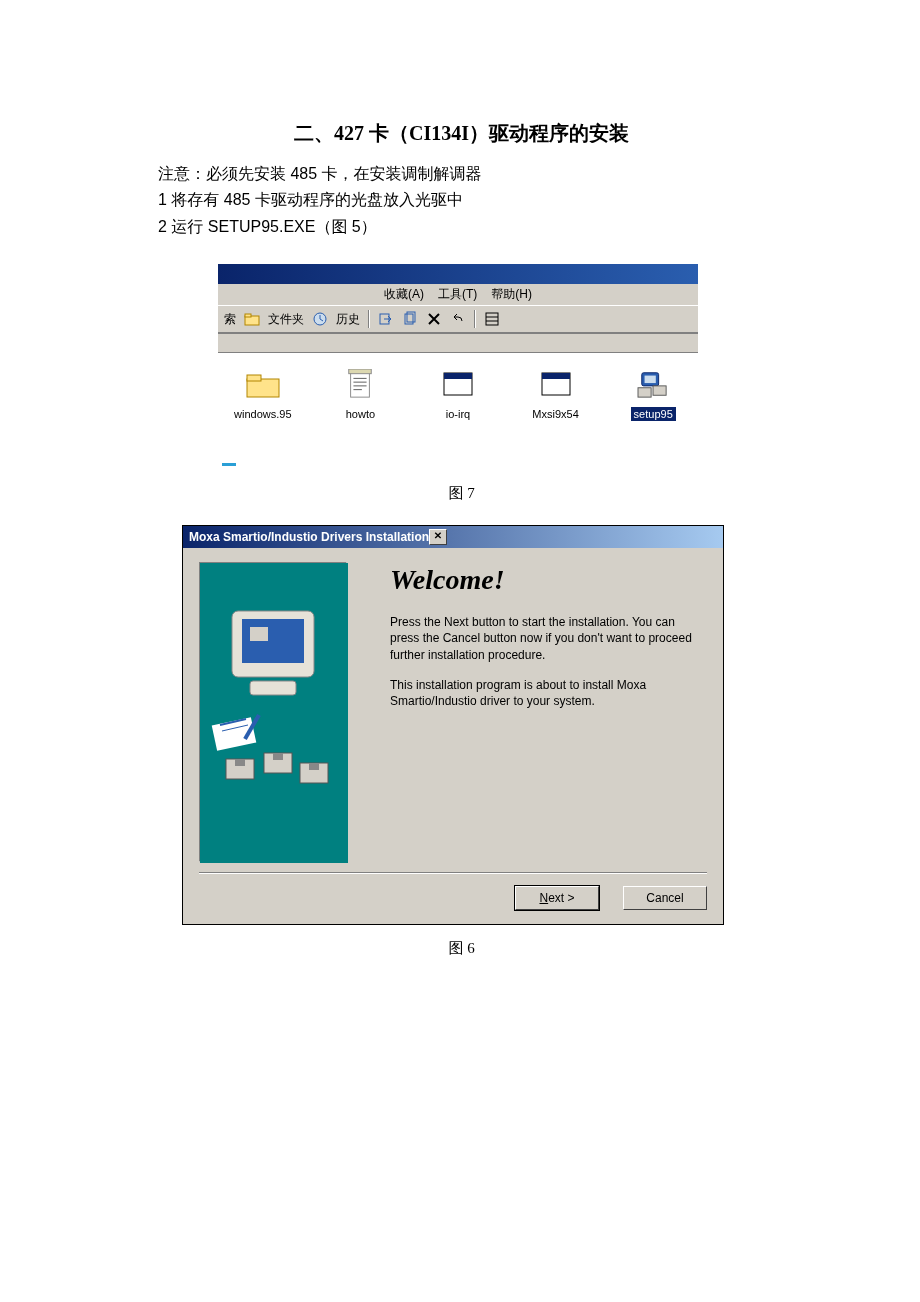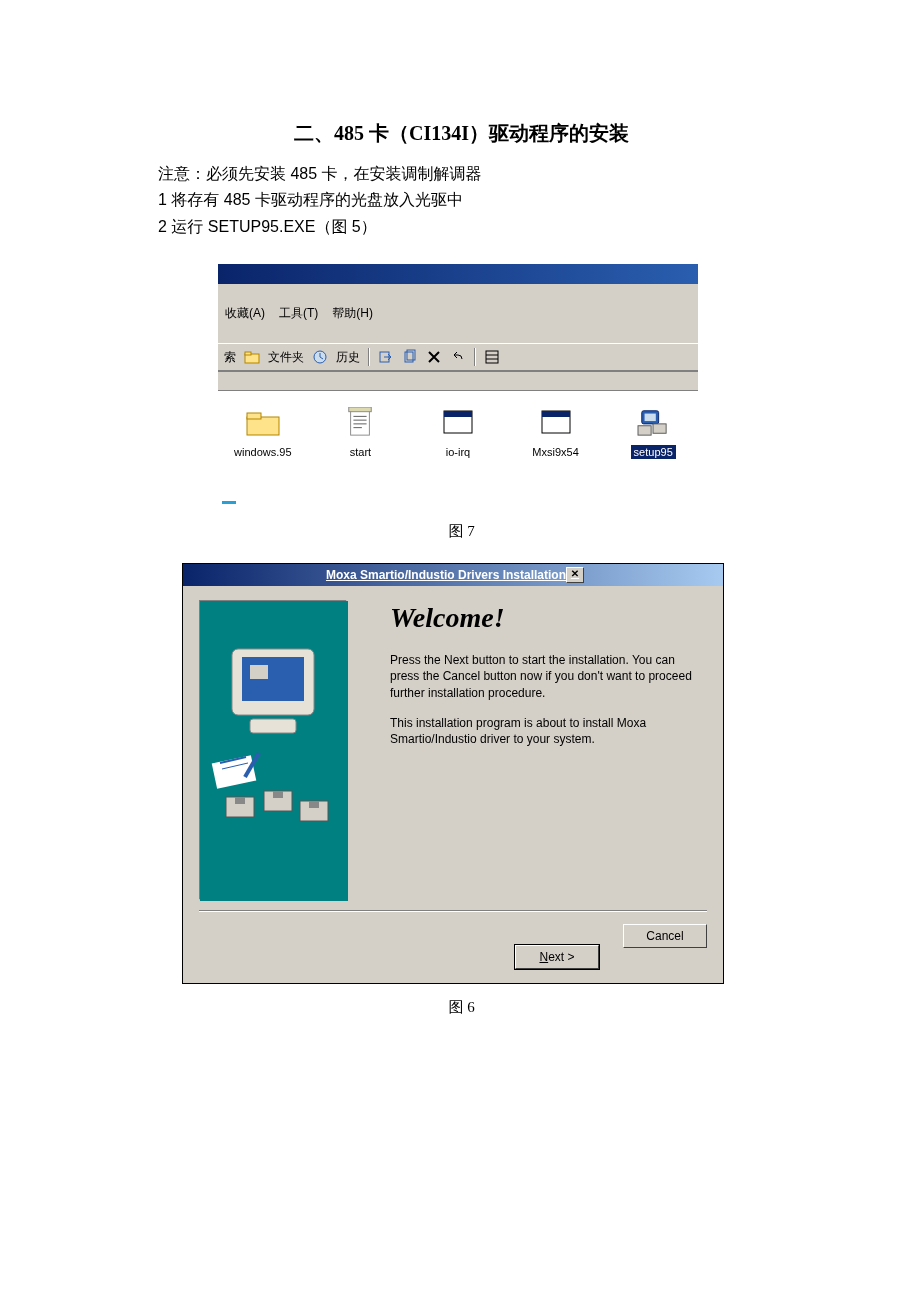--- a/index.html
+++ b/index.html
@@ -34,26 +34,27 @@
 
   
   .explorer-wrap { margin: 24px 0 8px 60px; width: 480px; }
   .exp-titlebar {
     height: 20px;
     background: linear-gradient(to right, #0a246a, #2a5eaf);
   }
   .exp-menubar {
     background: #d4d0c8;
     border: 1px solid #d4d0c8;
-    padding: 20px 6px;
+    padding: 1px 6px;
     font-family: Tahoma, "Microsoft Sans Serif", sans-serif;
     font-size: 12px;
     color: #000;
     display:flex;
     gap:14px;
+    justify-content:center;
   }
   .exp-toolbar {
     background: #d4d0c8;
     border-top: 1px solid #fff;
     border-bottom: 1px solid #808080;
     padding: 4px 6px;
     font-family: Tahoma, "Microsoft Sans Serif", sans-serif;
     font-size: 12px;
     display:flex;
     align-items:center;
@@ -93,23 +94,22 @@
   .installer-wrap { margin: 6px 0 4px 24px; width:540px; border:1px solid #000; }
   .inst-title {
     height:22px;
     background: linear-gradient(to right, #0a246a, #a6caf0);
     color:#fff;
     font-family: Tahoma, sans-serif;
     font-weight:bold;
     font-size:12px;
     display:flex;
     align-items:center;
-    justify-content:center;
+    justify-content:flex-start;
     padding:0 2px 0 6px;
-    text-decoration:underline;
   }
   .inst-close {
     width:16px; height:14px;
     background:#d4d0c8;
     border:1px solid #fff;
     border-right-color:#404040; border-bottom-color:#404040;
     font-family: "Marlett", sans-serif;
     font-size:10px; line-height:12px;
     text-align:center;
     color:#000;
@@ -156,28 +156,27 @@
     background:#d4d0c8;
     border:1px solid #fff;
     border-right-color:#404040; border-bottom-color:#404040;
     font-family:"MS Sans Serif", Tahoma, sans-serif;
     font-size:12px;
     padding:0 14px;
     cursor:default;
   }
   .win-btn.default-btn{
     outline:1px solid #000;
-    margin-top:21px;
   }
 </style>
 </head>
 <body>
 
 <div class="page">
-  <div class="doc-title">二、485 卡（CI134I）驱动程序的安装</div>
+  <div class="doc-title">二、427 卡（CI134I）驱动程序的安装</div>
   <div class="doc-line">注意：必须先安装 485 卡，在安装调制解调器</div>
   <div class="doc-line">1 将存有 485 卡驱动程序的光盘放入光驱中</div>
   <div class="doc-line">2 运行 SETUP95.EXE（图 5）</div>
 
   <div class="explorer-wrap">
     <div class="exp-titlebar"></div>
     <div class="exp-menubar">
       <span><span>收藏(A)</span></span>
       <span><span>工具(T)</span></span>
       <span><span>帮助(H)</span></span>
@@ -246,21 +245,21 @@
         <span>
           <svg class="txt-ico" viewBox="0 0 36 32">
               <rect x="8" y="2" width="20" height="28" fill="#fff" stroke="#888"></rect>
               <rect x="6" y="0" width="24" height="5" fill="#dcd8b0" stroke="#888"></rect>
               <line x1="11" y1="10" x2="25" y2="10" stroke="#555"></line>
               <line x1="11" y1="14" x2="25" y2="14" stroke="#555"></line>
               <line x1="11" y1="18" x2="25" y2="18" stroke="#555"></line>
               <line x1="11" y1="22" x2="20" y2="22" stroke="#555"></line>
             </svg>
         </span>
-        <span class="file-label">start</span>
+        <span class="file-label">howto</span>
       </div>
       <div class="file-item">
         <span>
           <svg class="exe-ico" viewBox="0 0 36 30">
               <rect x="4" y="4" width="28" height="22" fill="#fff" stroke="#000"></rect>
               <rect x="4" y="4" width="28" height="6" fill="#0a246a"></rect>
             </svg>
         </span>
         <span class="file-label">io-irq</span>
       </div>

